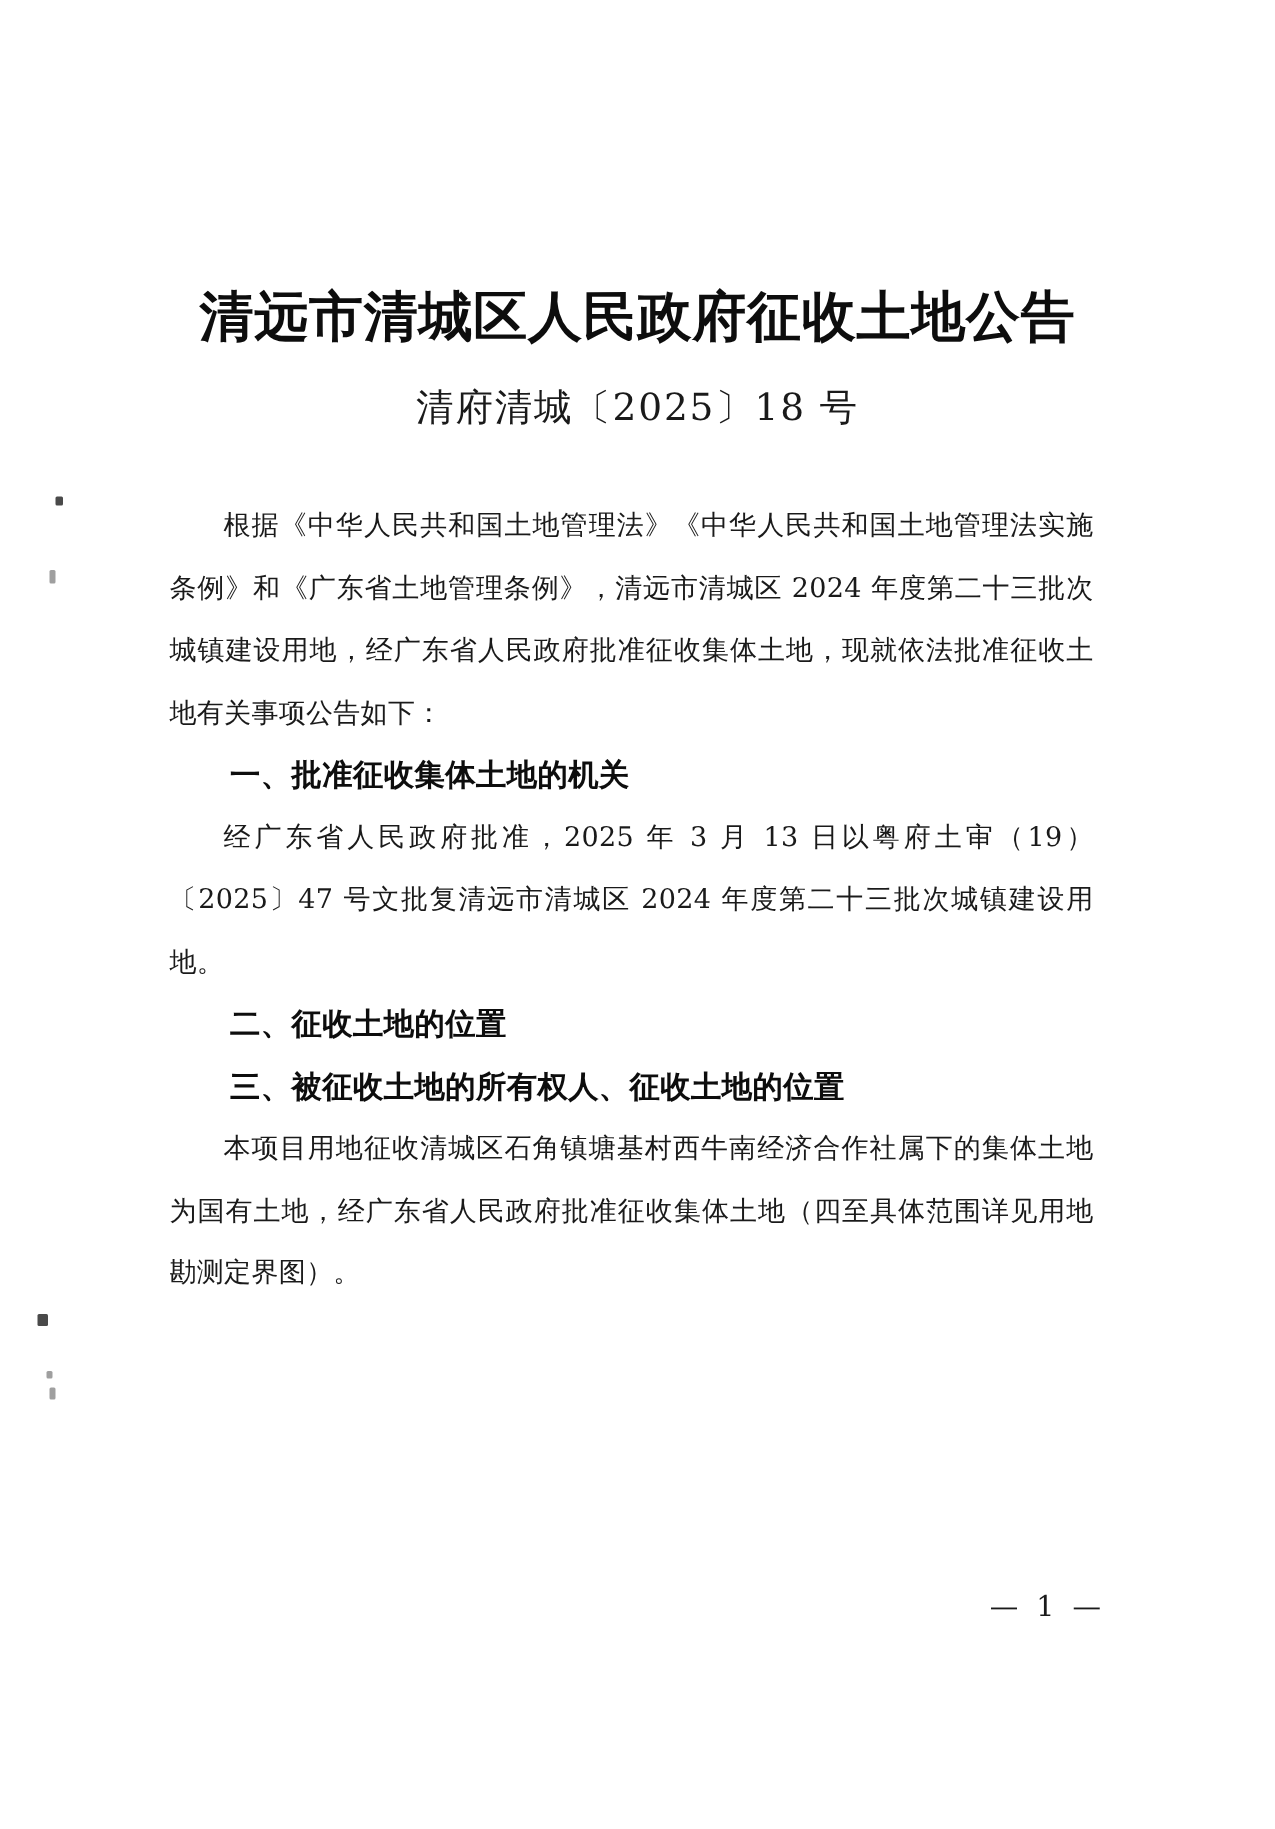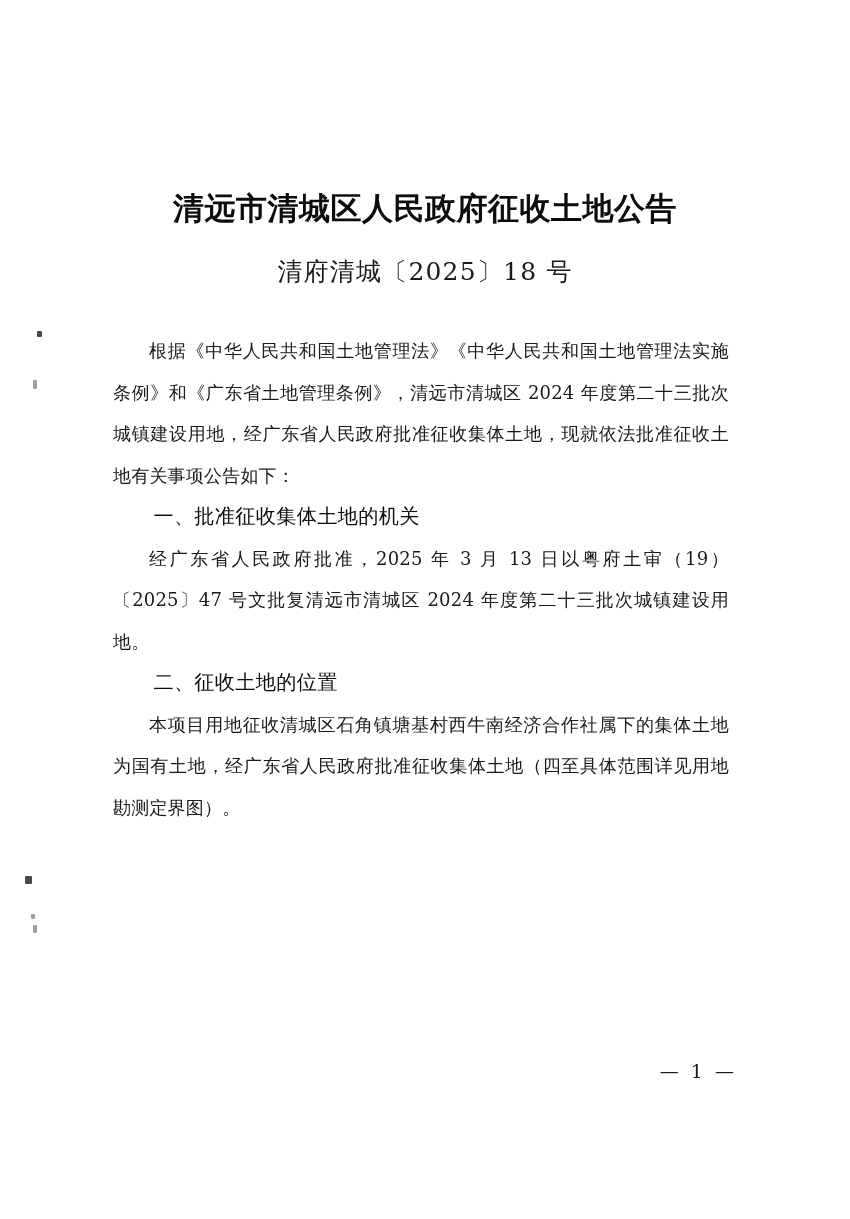--- a/index.html
+++ b/index.html
@@ -26,21 +26,21 @@
 
   
   .doc-title {
     position: absolute;
     left: 0;
     right: 0;
     top: 166px;
     text-align: center;
     font-family: "DejaVu Serif", "Liberation Serif", serif;
     font-weight: bold;
-    font-size: 31px;
+    font-size: 36px;
     letter-spacing: 0.5px;
     color: #0d0d0d;
     line-height: 42px;
     white-space: nowrap;
   }
 
   
   .doc-number {
     position: absolute;
     left: 0;
@@ -69,21 +69,21 @@
     text-align: justify;
     text-justify: inter-ideograph;
     text-indent: 2em;
     margin: 0;
     letter-spacing: 0.2px;
     color: #1a1a1a;
   }
 
   .section-heading {
     font-family: "DejaVu Sans", "Liberation Sans", sans-serif;
-    font-weight: normal;
+    font-weight: bold;
     font-size: 20.2px;
     line-height: 41.5px;
     text-indent: 2em;
     margin: 0;
     letter-spacing: 0.3px;
     color: #0d0d0d;
   }
 
   
   .page-number {
@@ -124,20 +124,21 @@
 
   <div class="body-block">
 
     <p class="para">根据《中华人民共和国土地管理法》《中华人民共和国土地管理法实施条例》和《广东省土地管理条例》，清远市清城区 2024 年度第二十三批次城镇建设用地，经广东省人民政府批准征收集体土地，现就依法批准征收土地有关事项公告如下：</p>
 
     <h2 class="section-heading">一、批准征收集体土地的机关</h2>
     <p class="para">经广东省人民政府批准，2025 年 3 月 13 日以粤府土审（19）〔2025〕47 号文批复清远市清城区 2024 年度第二十三批次城镇建设用地。</p>
 
     <h2 class="section-heading">二、征收土地的位置</h2>
 
+    <h2 class="section-heading">三、被征收土地的所有权人、征收土地的位置</h2>
     <p class="para">本项目用地征收清城区石角镇塘基村西牛南经济合作社属下的集体土地为国有土地，经广东省人民政府批准征收集体土地（四至具体范围详见用地勘测定界图）。</p>
 
 
   </div>
 
   <div class="page-number">— 1 —</div>
 
 </div>
 
 </body></html>

